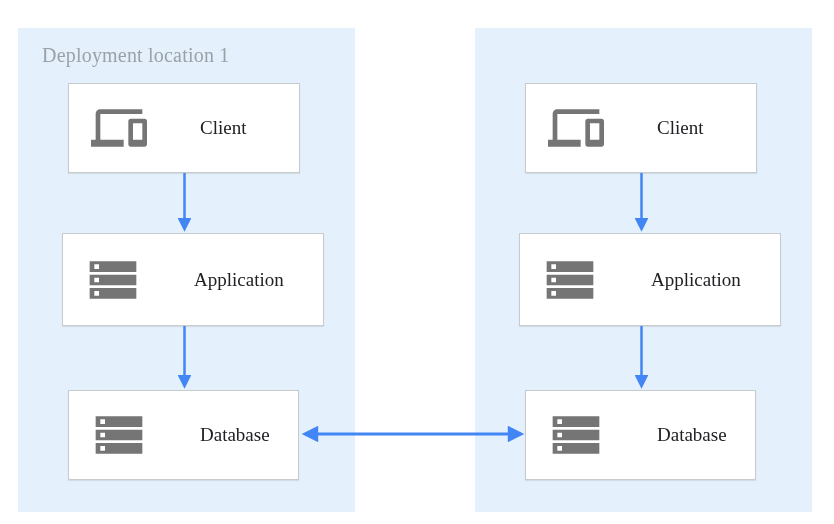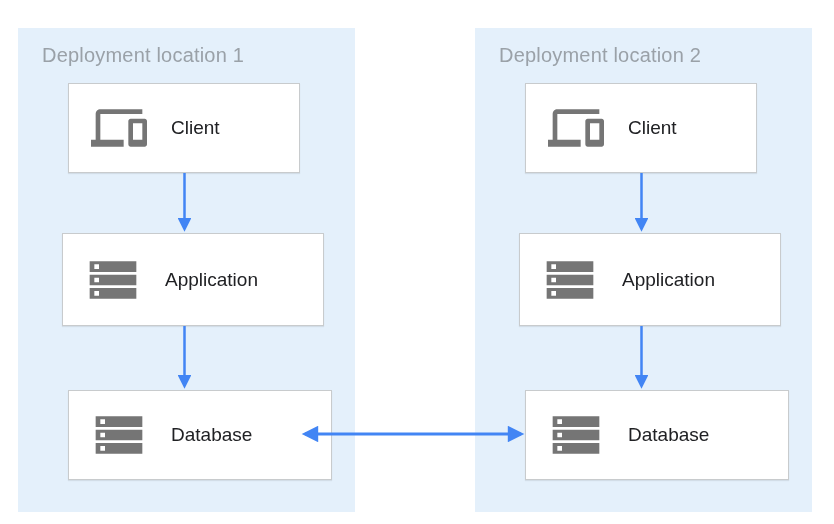--- a/index.html
+++ b/index.html
@@ -12,21 +12,21 @@
     --node-bg: #ffffff;
     --page-bg: #ffffff;
   }
   * { margin: 0; padding: 0; box-sizing: border-box; }
   html, body {
     width: 834px; height: 524px;
     background: var(--page-bg);
     font-family: "Liberation Sans", "DejaVu Sans", sans-serif;
     overflow: hidden;
   }
-  .canvas { position: relative; width: 834px; height: 524px; }
+  .canvas { position: relative; width: 834px; height: 524px; font-family: Liberation Serif, serif; }
 
   .panel {
     position: absolute;
     top: 28px;
     width: 337px;
     height: 484px;
     background: var(--panel-bg);
   }
   .panel.left  { left: 18px; }
   .panel.right { left: 475px; }
@@ -42,24 +42,25 @@
   }
 
   .node {
     position: absolute;
     background: var(--node-bg);
     border: 1px solid var(--node-border);
     box-shadow: 0 1px 1px rgba(0,0,0,.08);
     display: flex;
     align-items: center;
     padding-left: 22px;
+    gap: 29px;
   }
   .node-client      { left: 50px; top: 55px;  width: 232px; height: 90px; }
   .node-application { left: 44px; top: 205px; width: 262px; height: 93px; }
-  .node-database    { left: 50px; top: 362px; width: 264px; height: 90px; }
+  .node-database    { left: 50px; top: 362px; width: 231px; height: 90px; }
 
   .icon { color: var(--icon); display: flex; align-items: center; }
   .icon svg { display: block; }
 
   .node-label {
     margin-left: 24px;
     font-size: 19px;
     color: var(--label-text);
     white-space: nowrap;
   }
@@ -103,21 +104,20 @@
       <span class="icon">
         <svg width="56" height="56" viewBox="0 0 24 24" fill="currentColor" aria-hidden="true">
           <path fill-rule="evenodd" d="M2 4h20v4.6H2zM4 5.3h2v2H4zM2 9.7h20v4.6H2zM4 11h2v2H4zM2 15.4h20v4.6H2zM4 16.7h2v2H4z"></path>
         </svg>
       </span>
       <span class="node-label">Database</span>
     </div>
   </section>
 
   <section class="panel right">
-    <h2 class="panel-title">Deployment location 2</h2>
 
     <div class="node node-client">
       <span class="icon">
         <svg width="56" height="56" viewBox="0 0 24 24" fill="currentColor" aria-hidden="true">
           <path d="M4 6h18V4H4c-1.1 0-2 .9-2 2v11H0v3h14v-3H4V6zm19 2h-6c-.55 0-1 .45-1 1v10c0 .55.45 1 1 1h6c.55 0 1-.45 1-1V9c0-.55-.45-1-1-1zm-1 9h-4v-7h4v7z"></path>
         </svg>
       </span>
       <span class="node-label">Client</span>
     </div>
 

